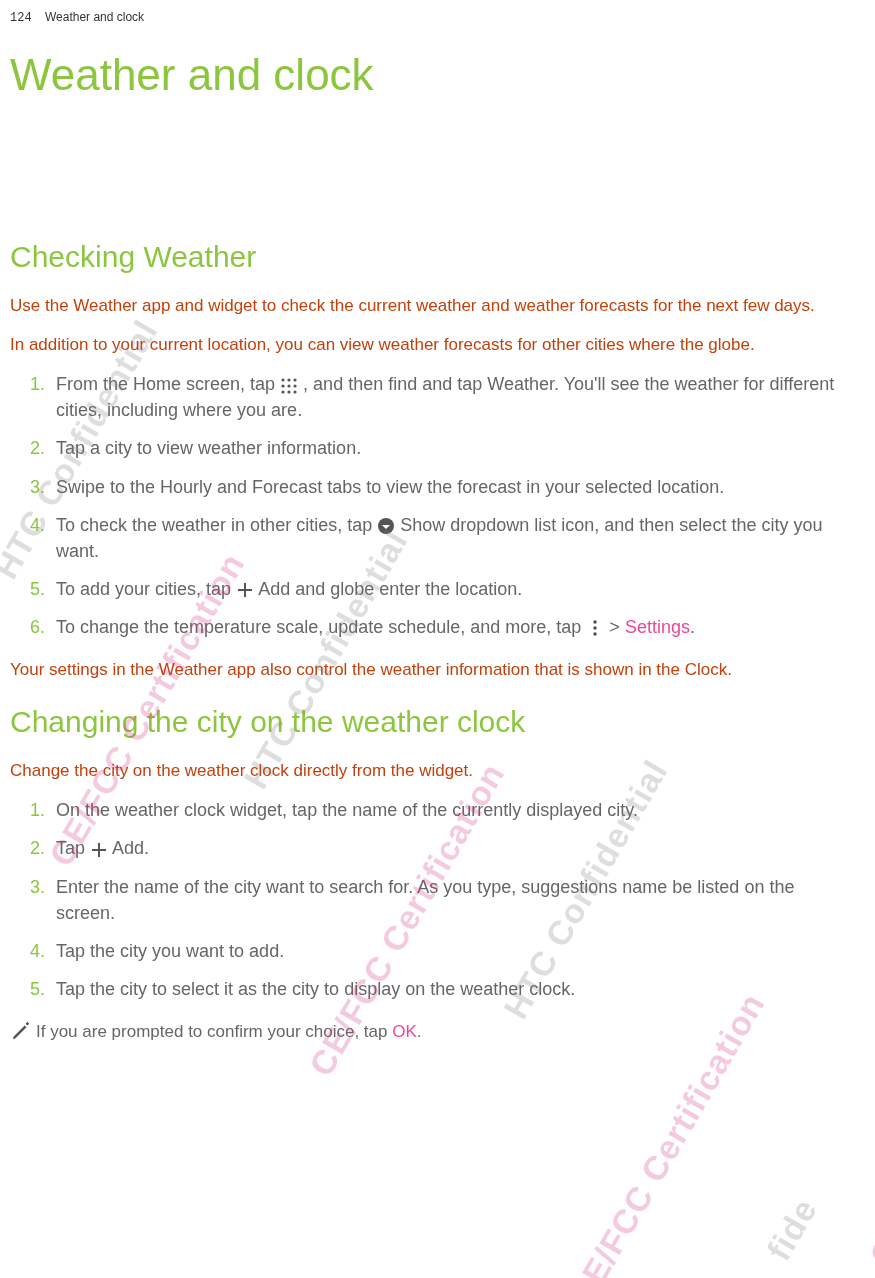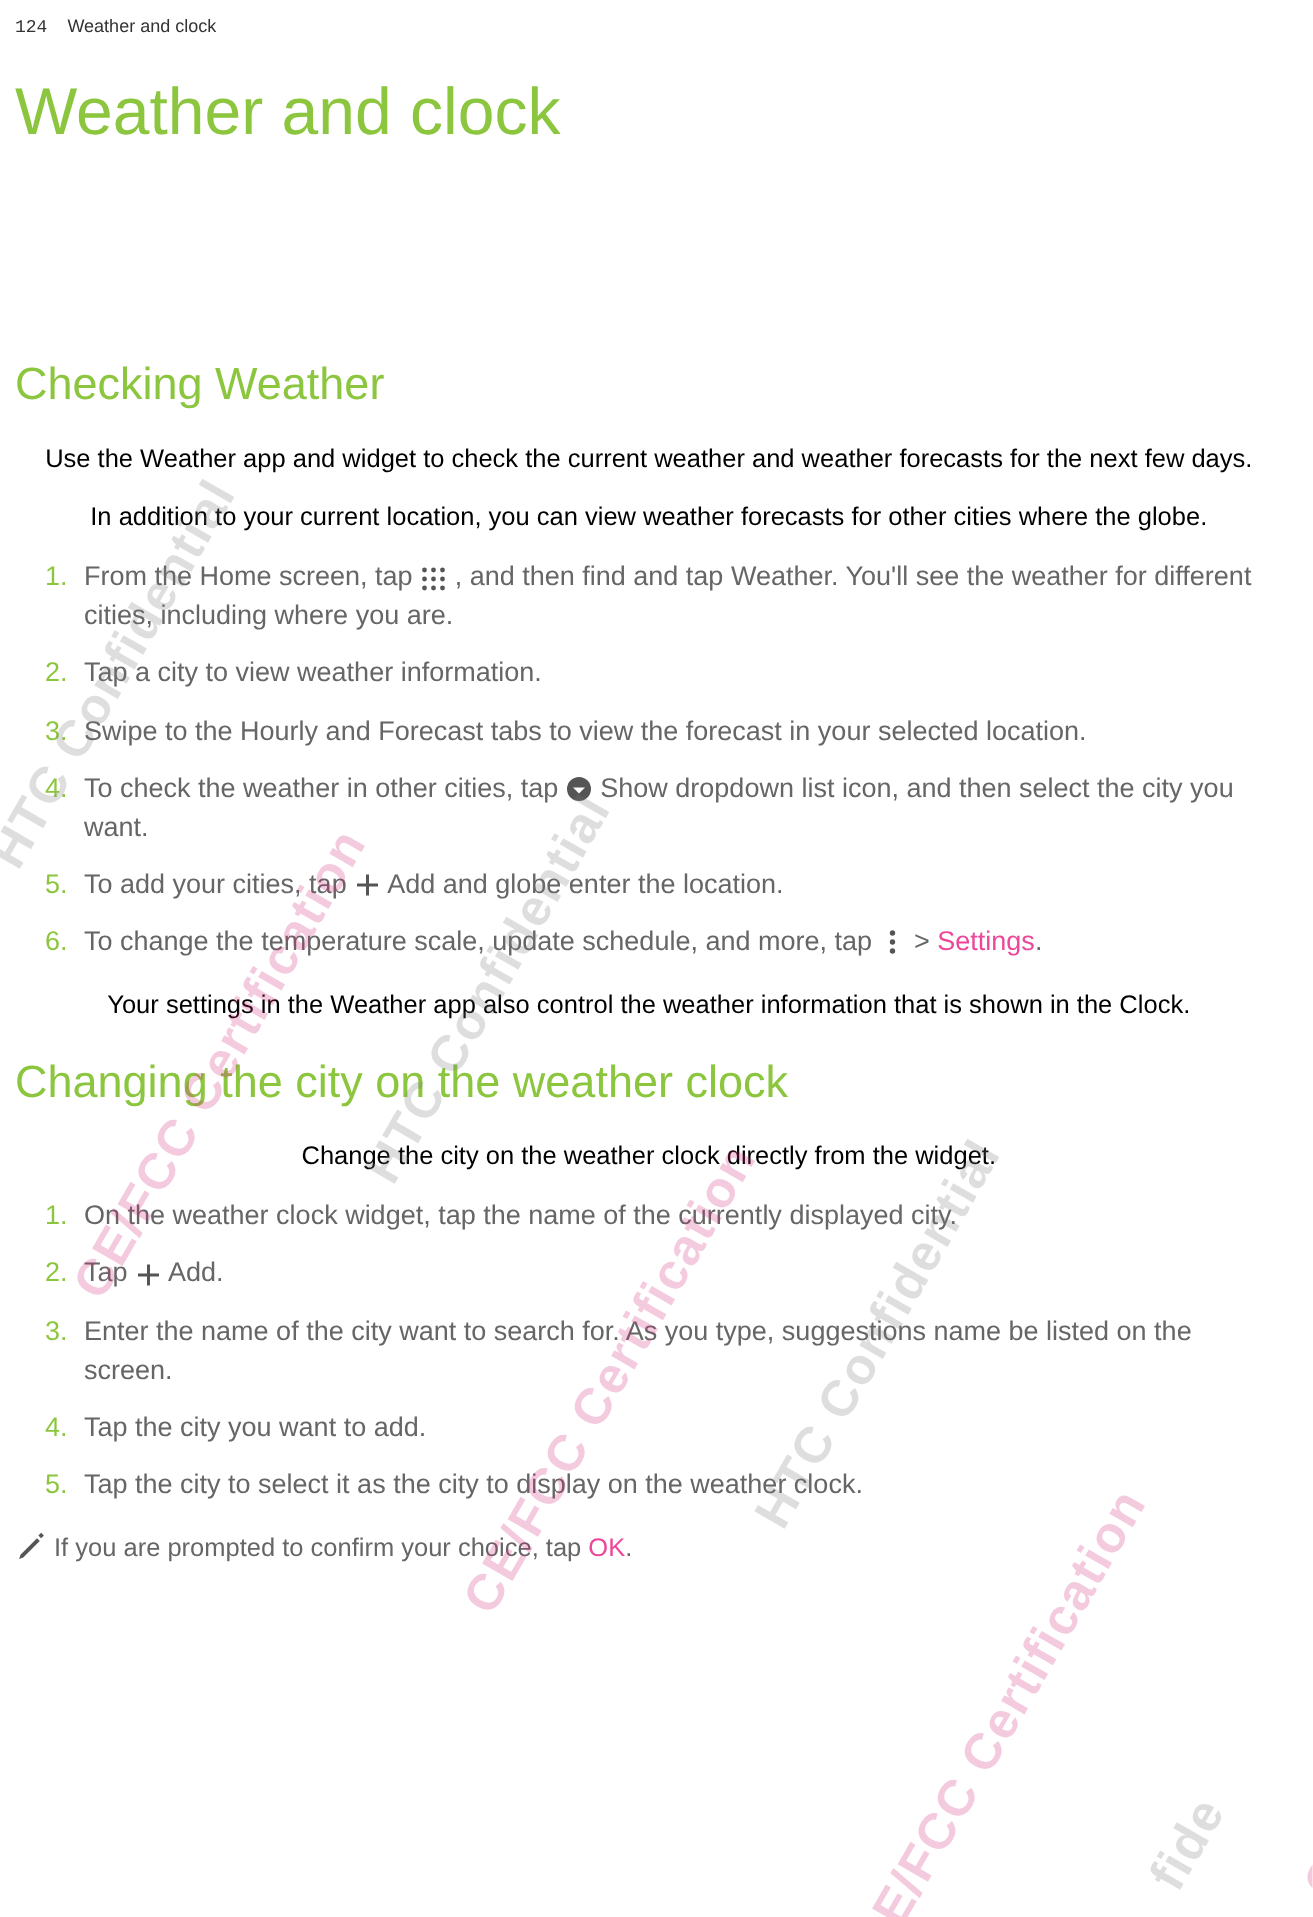--- a/index.html
+++ b/index.html
@@ -27,24 +27,23 @@
   }
   h2.section {
     font-size: 30px;
     font-weight: 400;
     color: #8cc63f;
     margin-bottom: 20px;
   }
   p.body {
     font-size: 17px;
     line-height: 1.45;
-    color: #000000;
+    color: #c2410c;
     margin-bottom: 14px;
     font-weight: 300;
-    text-align: center;
   }
   ol.steps {
     list-style: none;
     counter-reset: step;
     margin: 8px 0 18px 20px;
   }
   ol.steps > li {
     counter-increment: step;
     position: relative;
     font-size: 18px;

